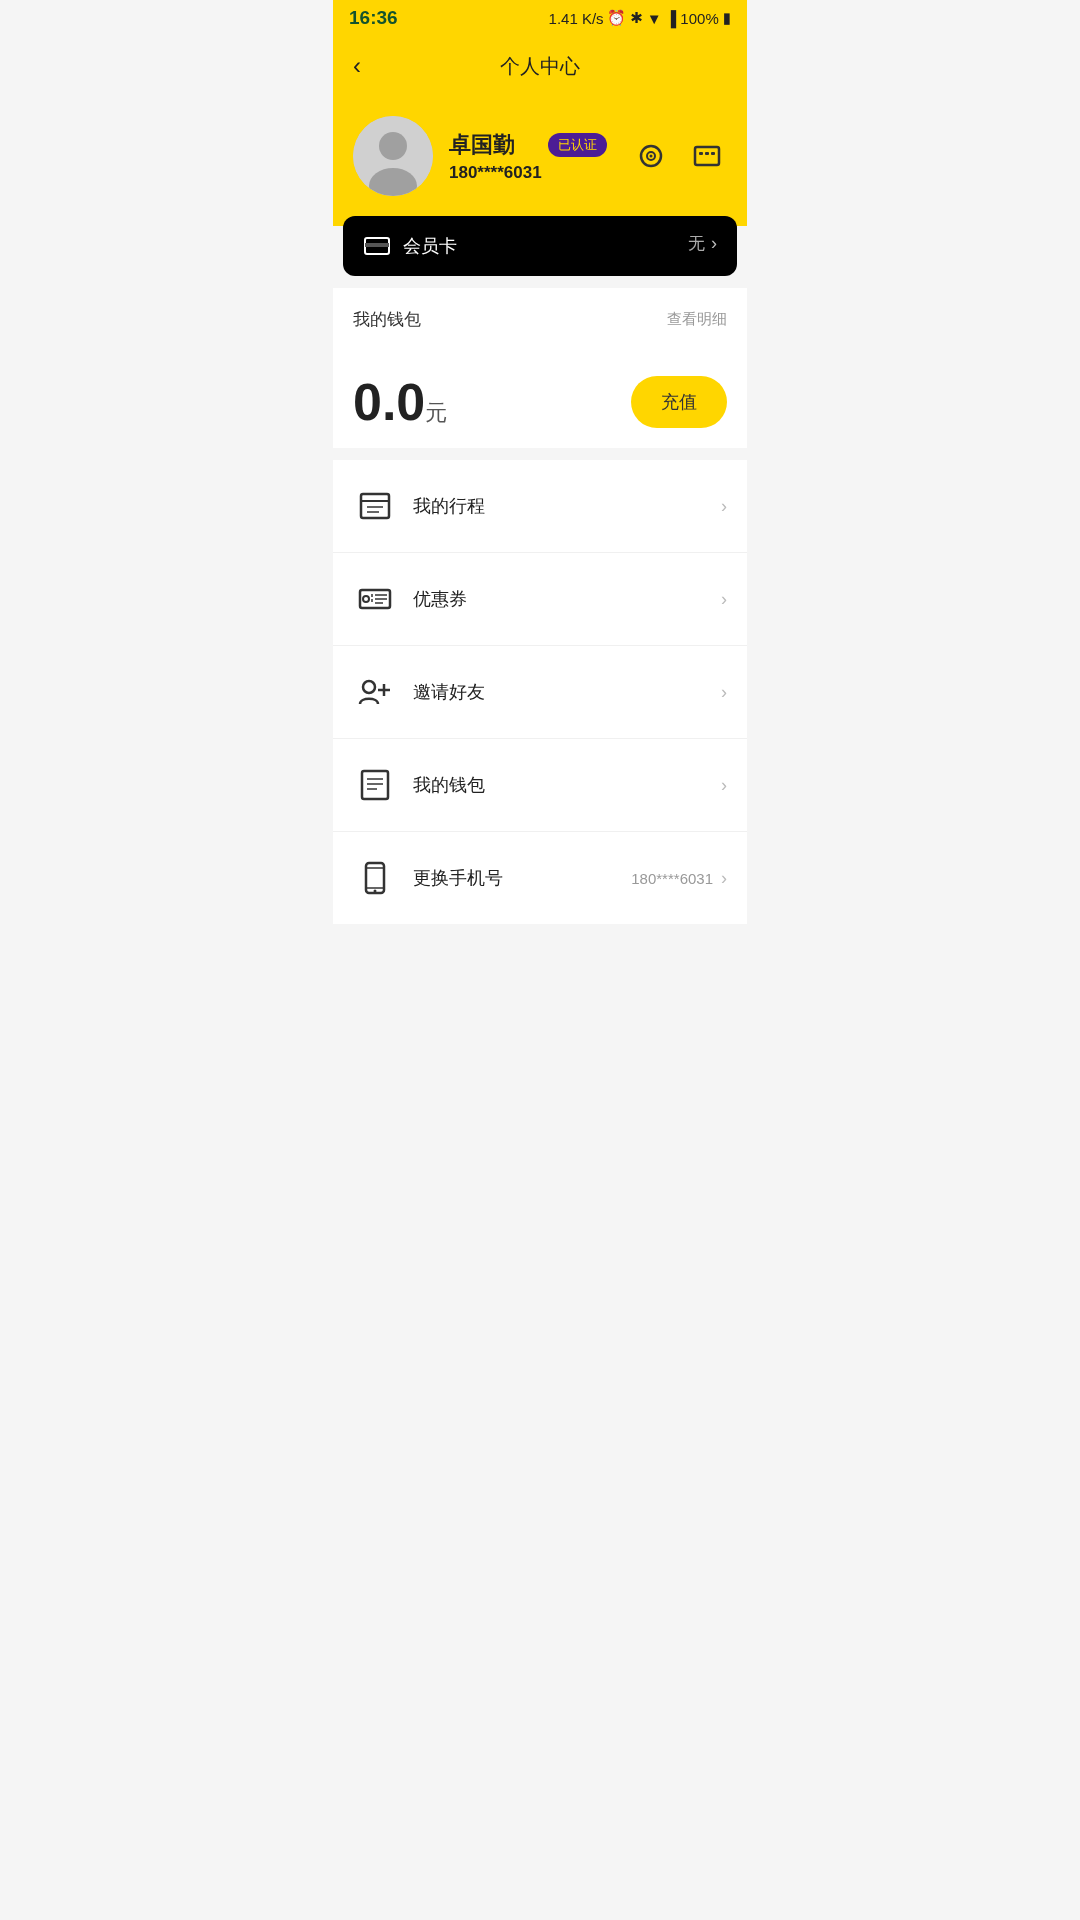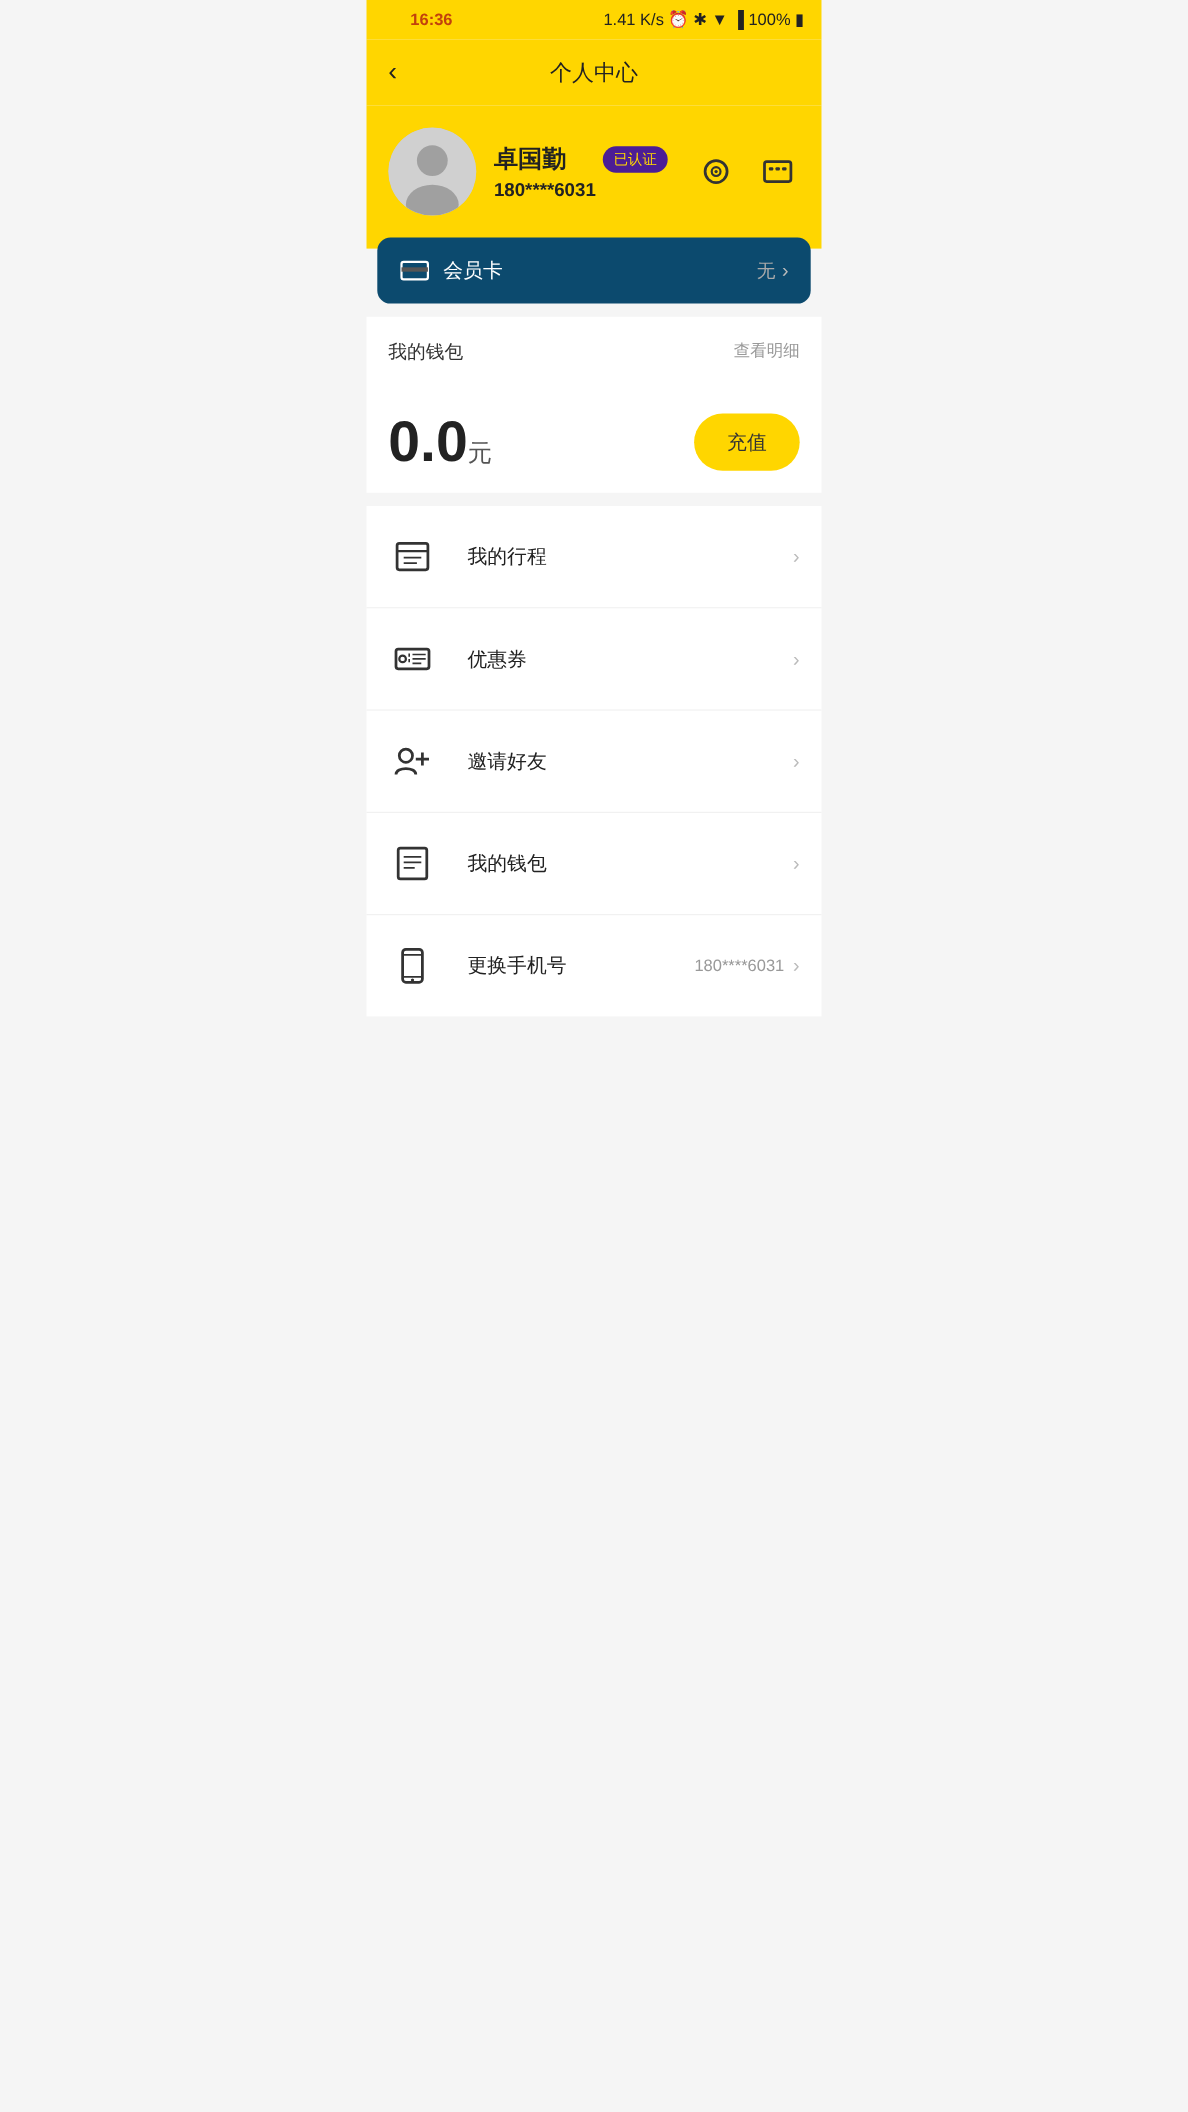--- a/index.html
+++ b/index.html
@@ -17,24 +17,23 @@
     
     .status-bar {
       background: #FFD600;
       display: flex;
       justify-content: space-between;
       align-items: center;
       padding: 6px 16px;
       height: 36px;
     }
     .status-time {
-      font-size: 15px;
+      font-size: 19px;
       font-weight: 600;
-      color: #c2410c;
-      margin-left: 24px;
+      color: #14532d;
     }
     .status-right {
       display: flex;
       align-items: center;
       gap: 4px;
       font-size: 15px;
       color: #222;
     }
 
     
@@ -129,26 +128,26 @@
       justify-content: center;
       cursor: pointer;
     }
     .icon-btn svg {
       width: 30px;
       height: 30px;
     }
 
     
     .member-card {
-      background: #0c4a6e;
+      background: #000000;
       margin: 0 10px;
       border-radius: 12px;
       padding: 16px 20px;
       display: flex;
-      align-items: center;
+      align-items: flex-start;
       justify-content: space-between;
       margin-top: -10px;
       position: relative;
       z-index: 2;
     }
     .member-card-left {
       display: flex;
       align-items: center;
       gap: 12px;
       color: #fff;
@@ -239,21 +238,20 @@
       align-items: center;
       justify-content: center;
     }
     .menu-icon svg {
       width: 36px;
       height: 36px;
     }
     .menu-label {
       font-size: 18px;
       color: #222;
-      margin-left: 12px;
     }
     .menu-item-right {
       display: flex;
       align-items: center;
       gap: 8px;
       color: #bbb;
       font-size: 15px;
     }
     .menu-value {
       color: #999;

